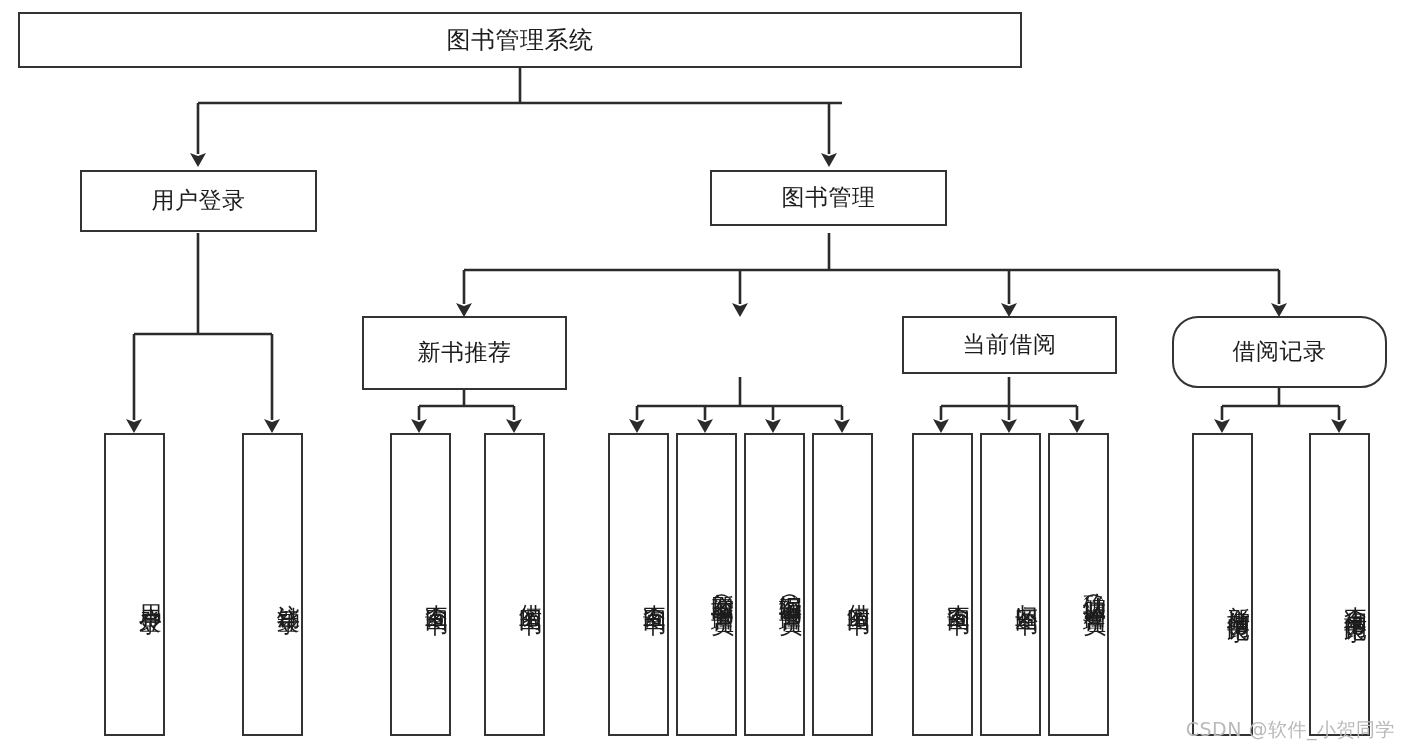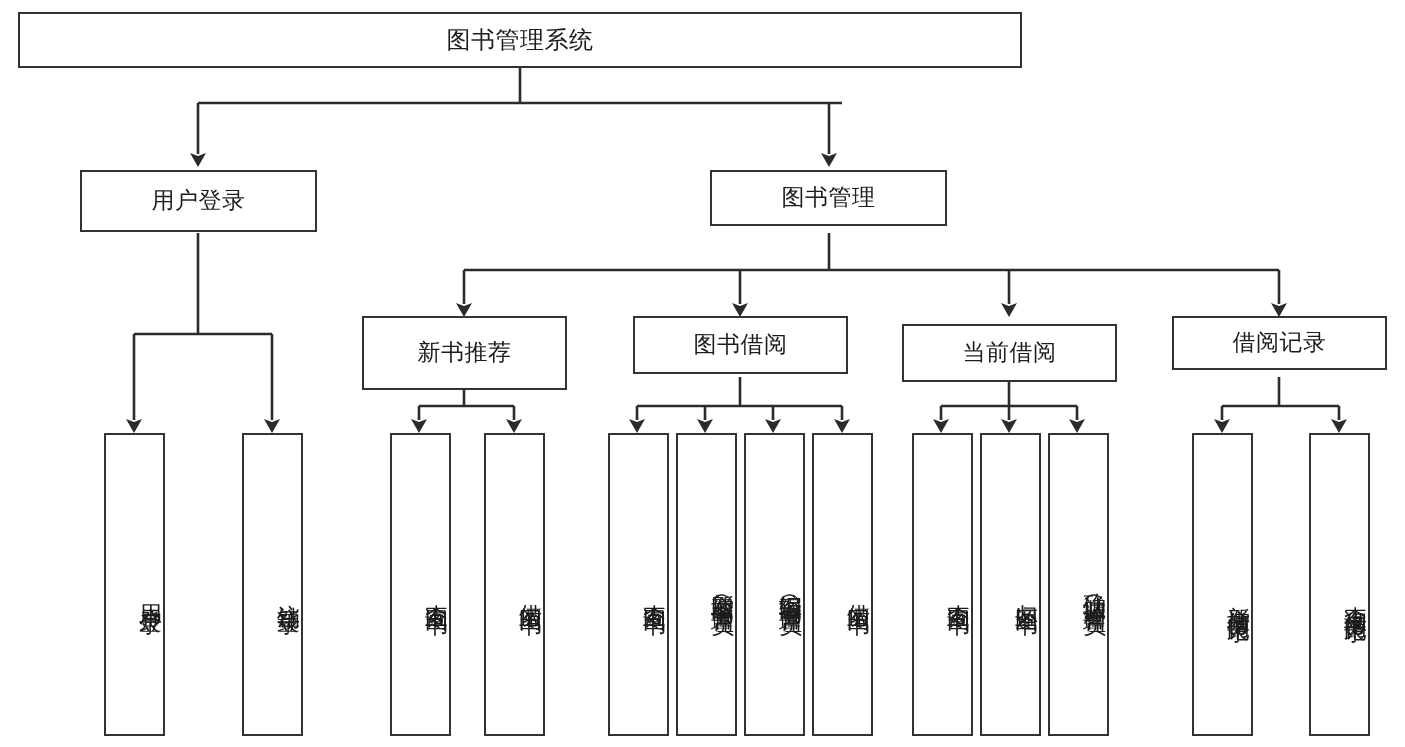--- a/index.html
+++ b/index.html
@@ -141,29 +141,26 @@
   </div>
 
   <div class="node horiz" style="left:710px; top:170px; width:237px; height:56px;">
     <span>图书管理</span>
   </div>
 
   <div class="node horiz" style="left:362px; top:316px; width:205px; height:74px;">
     <span>新书推荐</span>
   </div>
 
-  <div class="node horiz" style="left:633px; top:316px; width:215px; height:58px;">
-    <span>图书借阅</span>
-  </div>
-
-  <div class="node horiz" style="left:902px; top:316px; width:215px; height:58px;margin-top:8px;">
+
+  <div class="node horiz" style="left:902px; top:316px; width:215px; height:58px;">
     <span>当前借阅</span>
   </div>
 
-  <div class="node horiz" style="left:1172px; top:316px; width:215px; height:54px;">
+  <div class="node horiz" style="left:1172px; top:316px; width:215px; height:72px;border-radius:26px;">
     <span>借阅记录</span>
   </div>
 
   <div class="node vert" style="left:104px; top:433px; width:61px; height:303px;">
     <span class="vtext">用户登录</span>
   </div>
   <div class="node vert" style="left:242px; top:433px; width:61px; height:303px;">
     <span class="vtext">注销登录</span>
   </div>
 
@@ -197,14 +194,15 @@
     <span class="vtext">确认归还（管理员）</span>
   </div>
 
   <div class="node vert" style="left:1192px; top:433px; width:61px; height:303px; padding-top:24px;">
     <span class="vtext">新增借阅记录</span>
   </div>
   <div class="node vert" style="left:1309px; top:433px; width:61px; height:303px; padding-top:24px;">
     <span class="vtext">查询借阅记录</span>
   </div>
 
+  <div class="watermark">CSDN @软件_小贺同学</div>
 
 </div>
 
 </body></html>

